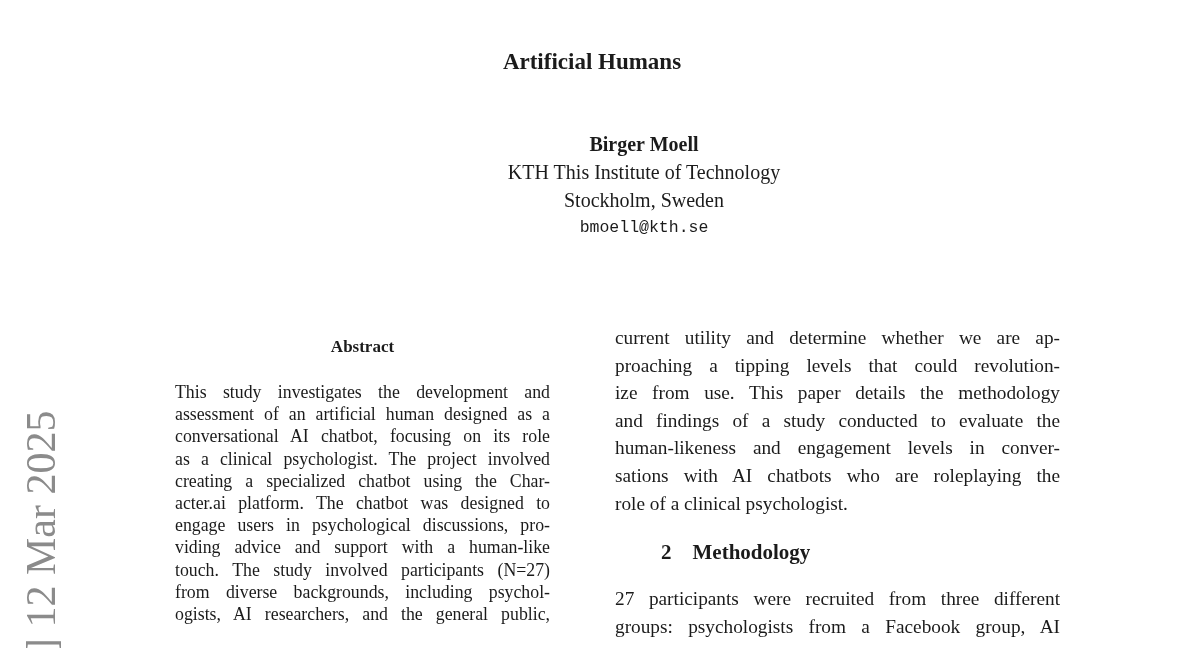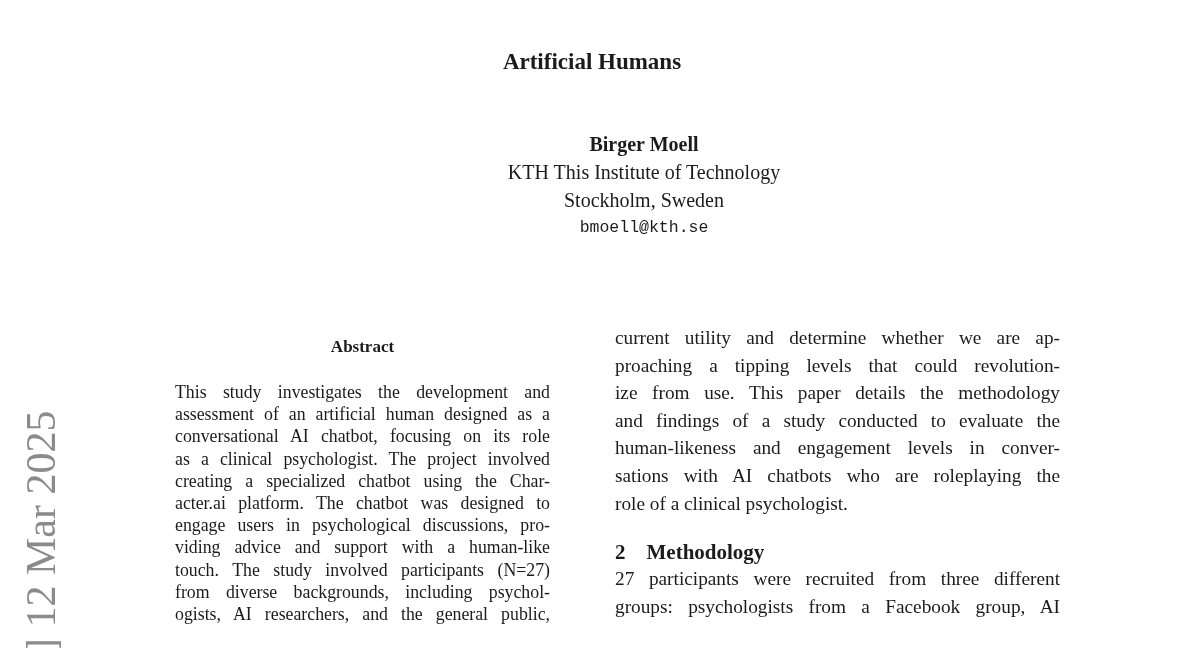--- a/index.html
+++ b/index.html
@@ -80,23 +80,24 @@
     font-size: 19.3px;
     line-height: 27.6px;
   }
   .jl  { text-align: justify; text-align-last: justify; }
   .jl-end { text-align: justify; text-align-last: left; }
   .section-heading {
     margin-top: 22px;
     font-weight: bold;
     font-size: 21px;
     line-height: 26px;
+    margin-left: 46px;
   }
   .section-number { display: inline-block; margin-right: 21px; }
-  .after-heading { margin-top: 0; }
+  .after-heading { margin-top: 20px; }
 </style>
 </head>
 <body>
 
 <div class="page">
 
   <div class="arxiv-stamp">] 12 Mar 2025</div>
 
   <h1 class="paper-title">Artificial Humans</h1>
 

